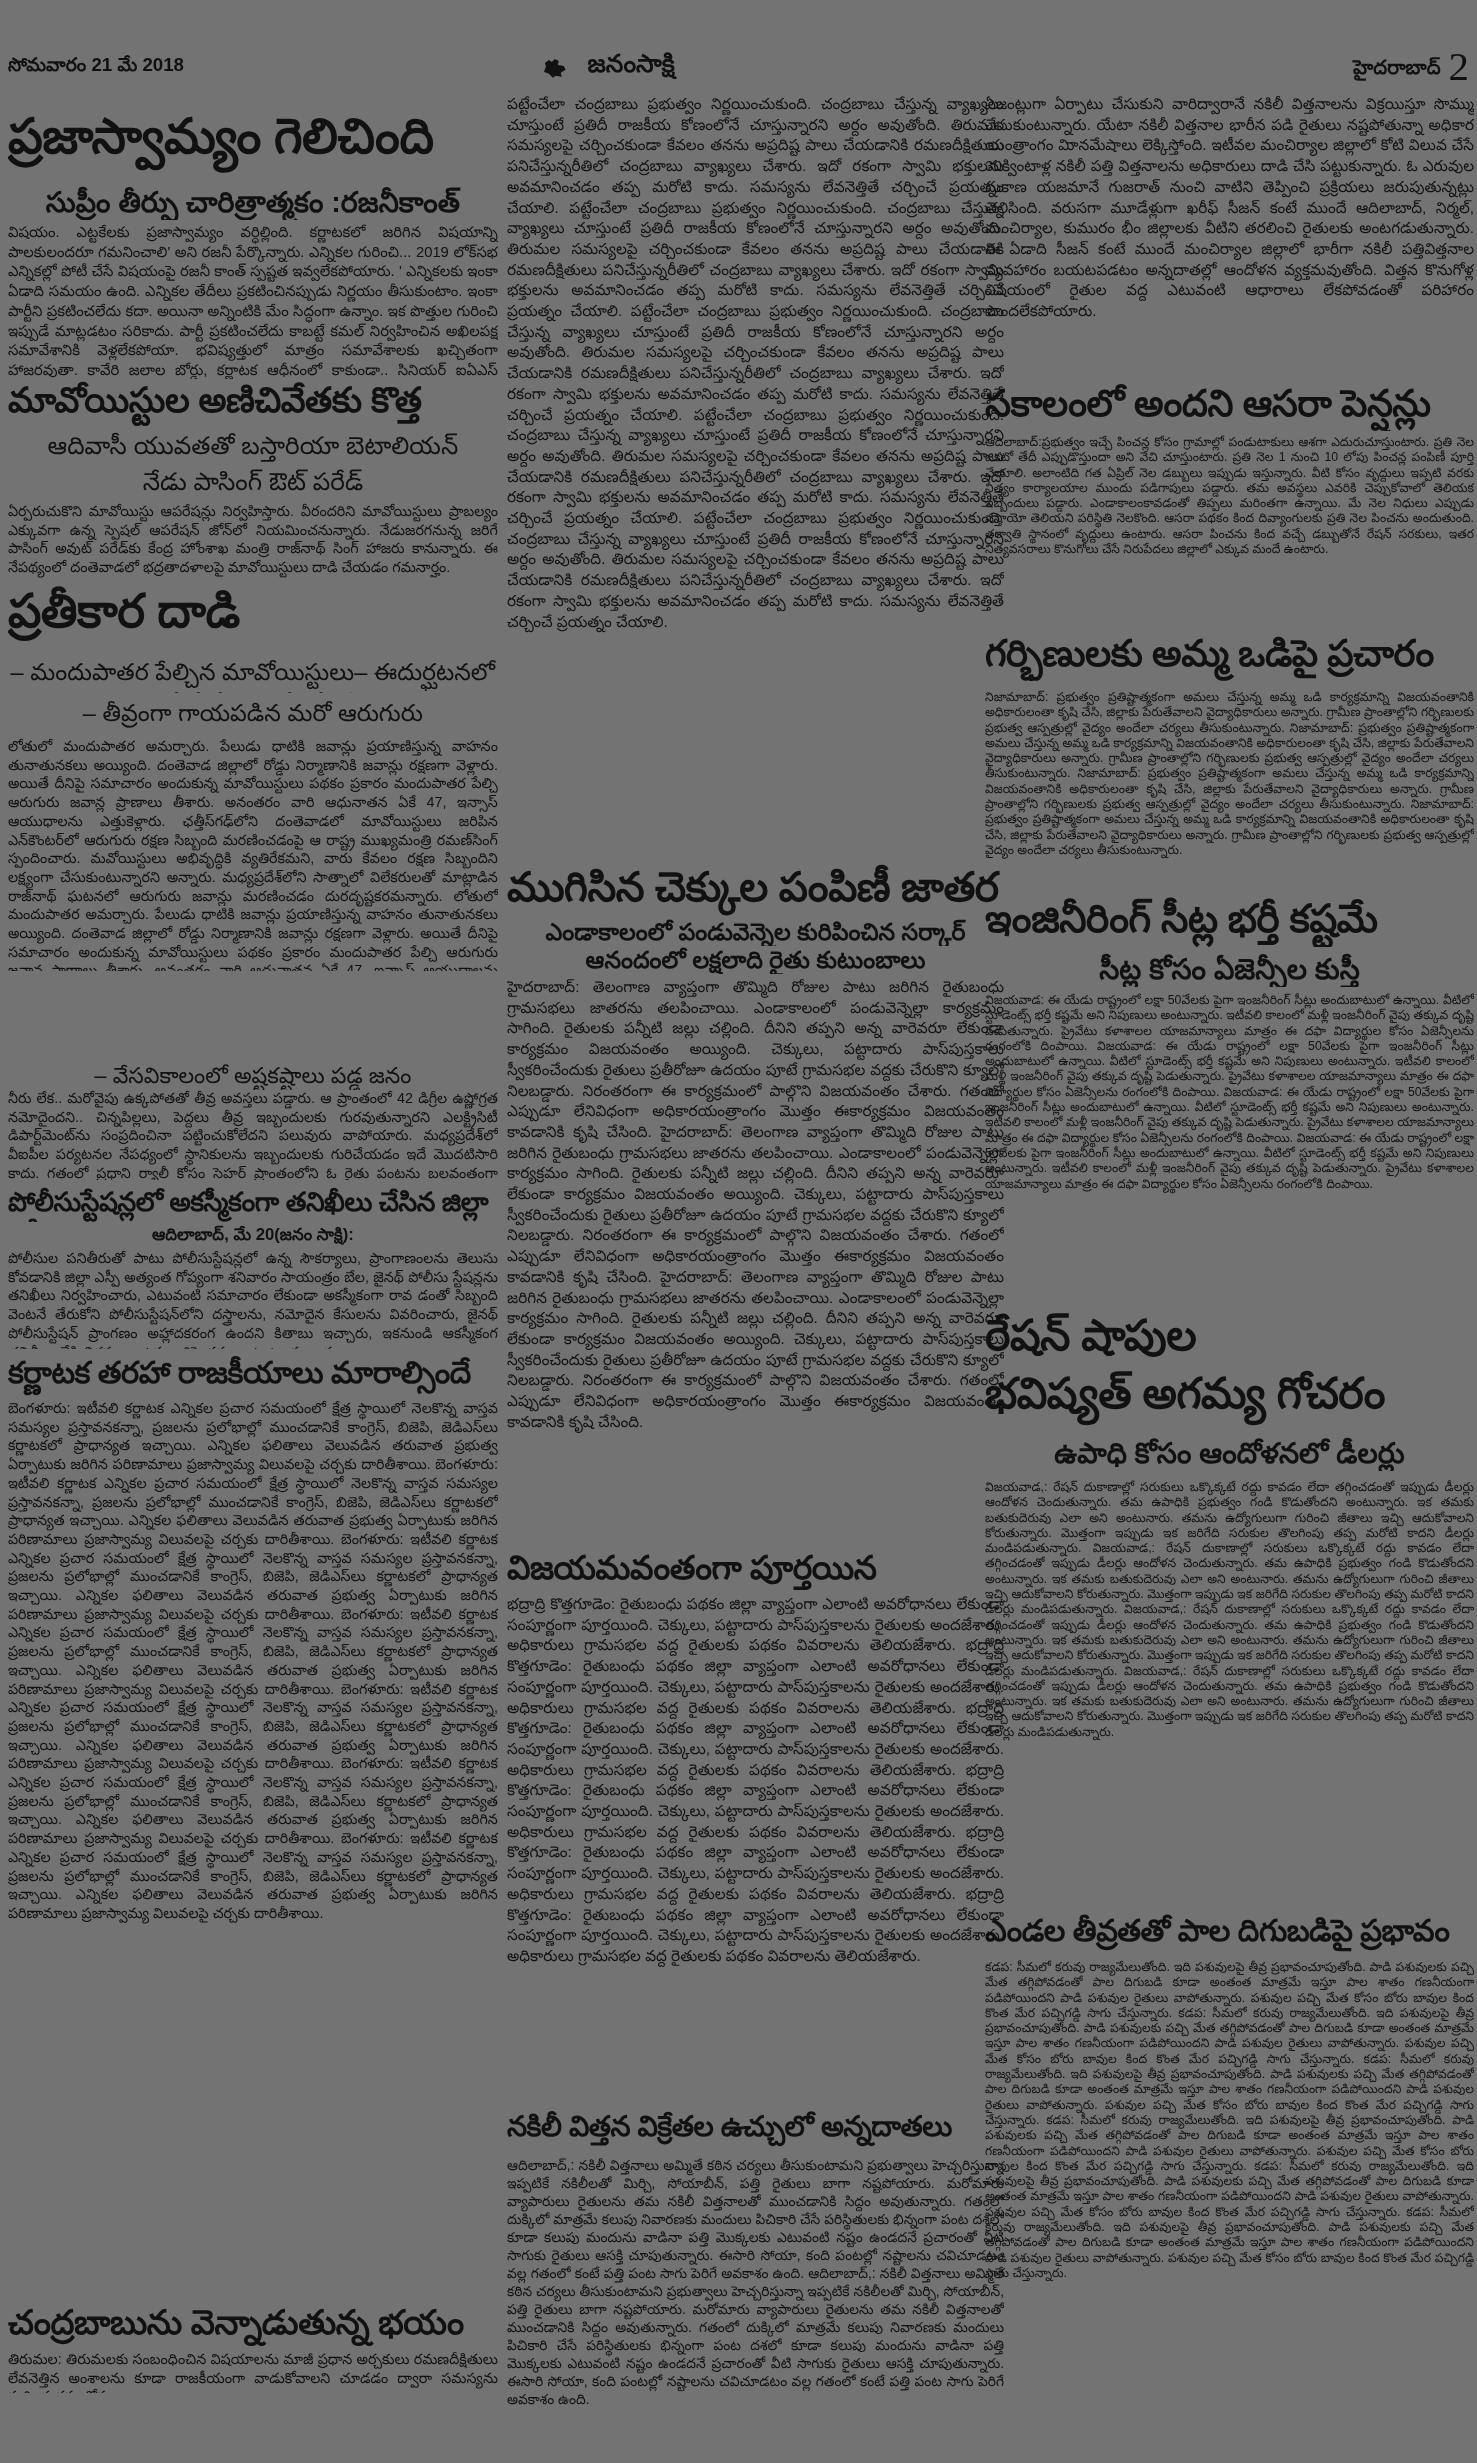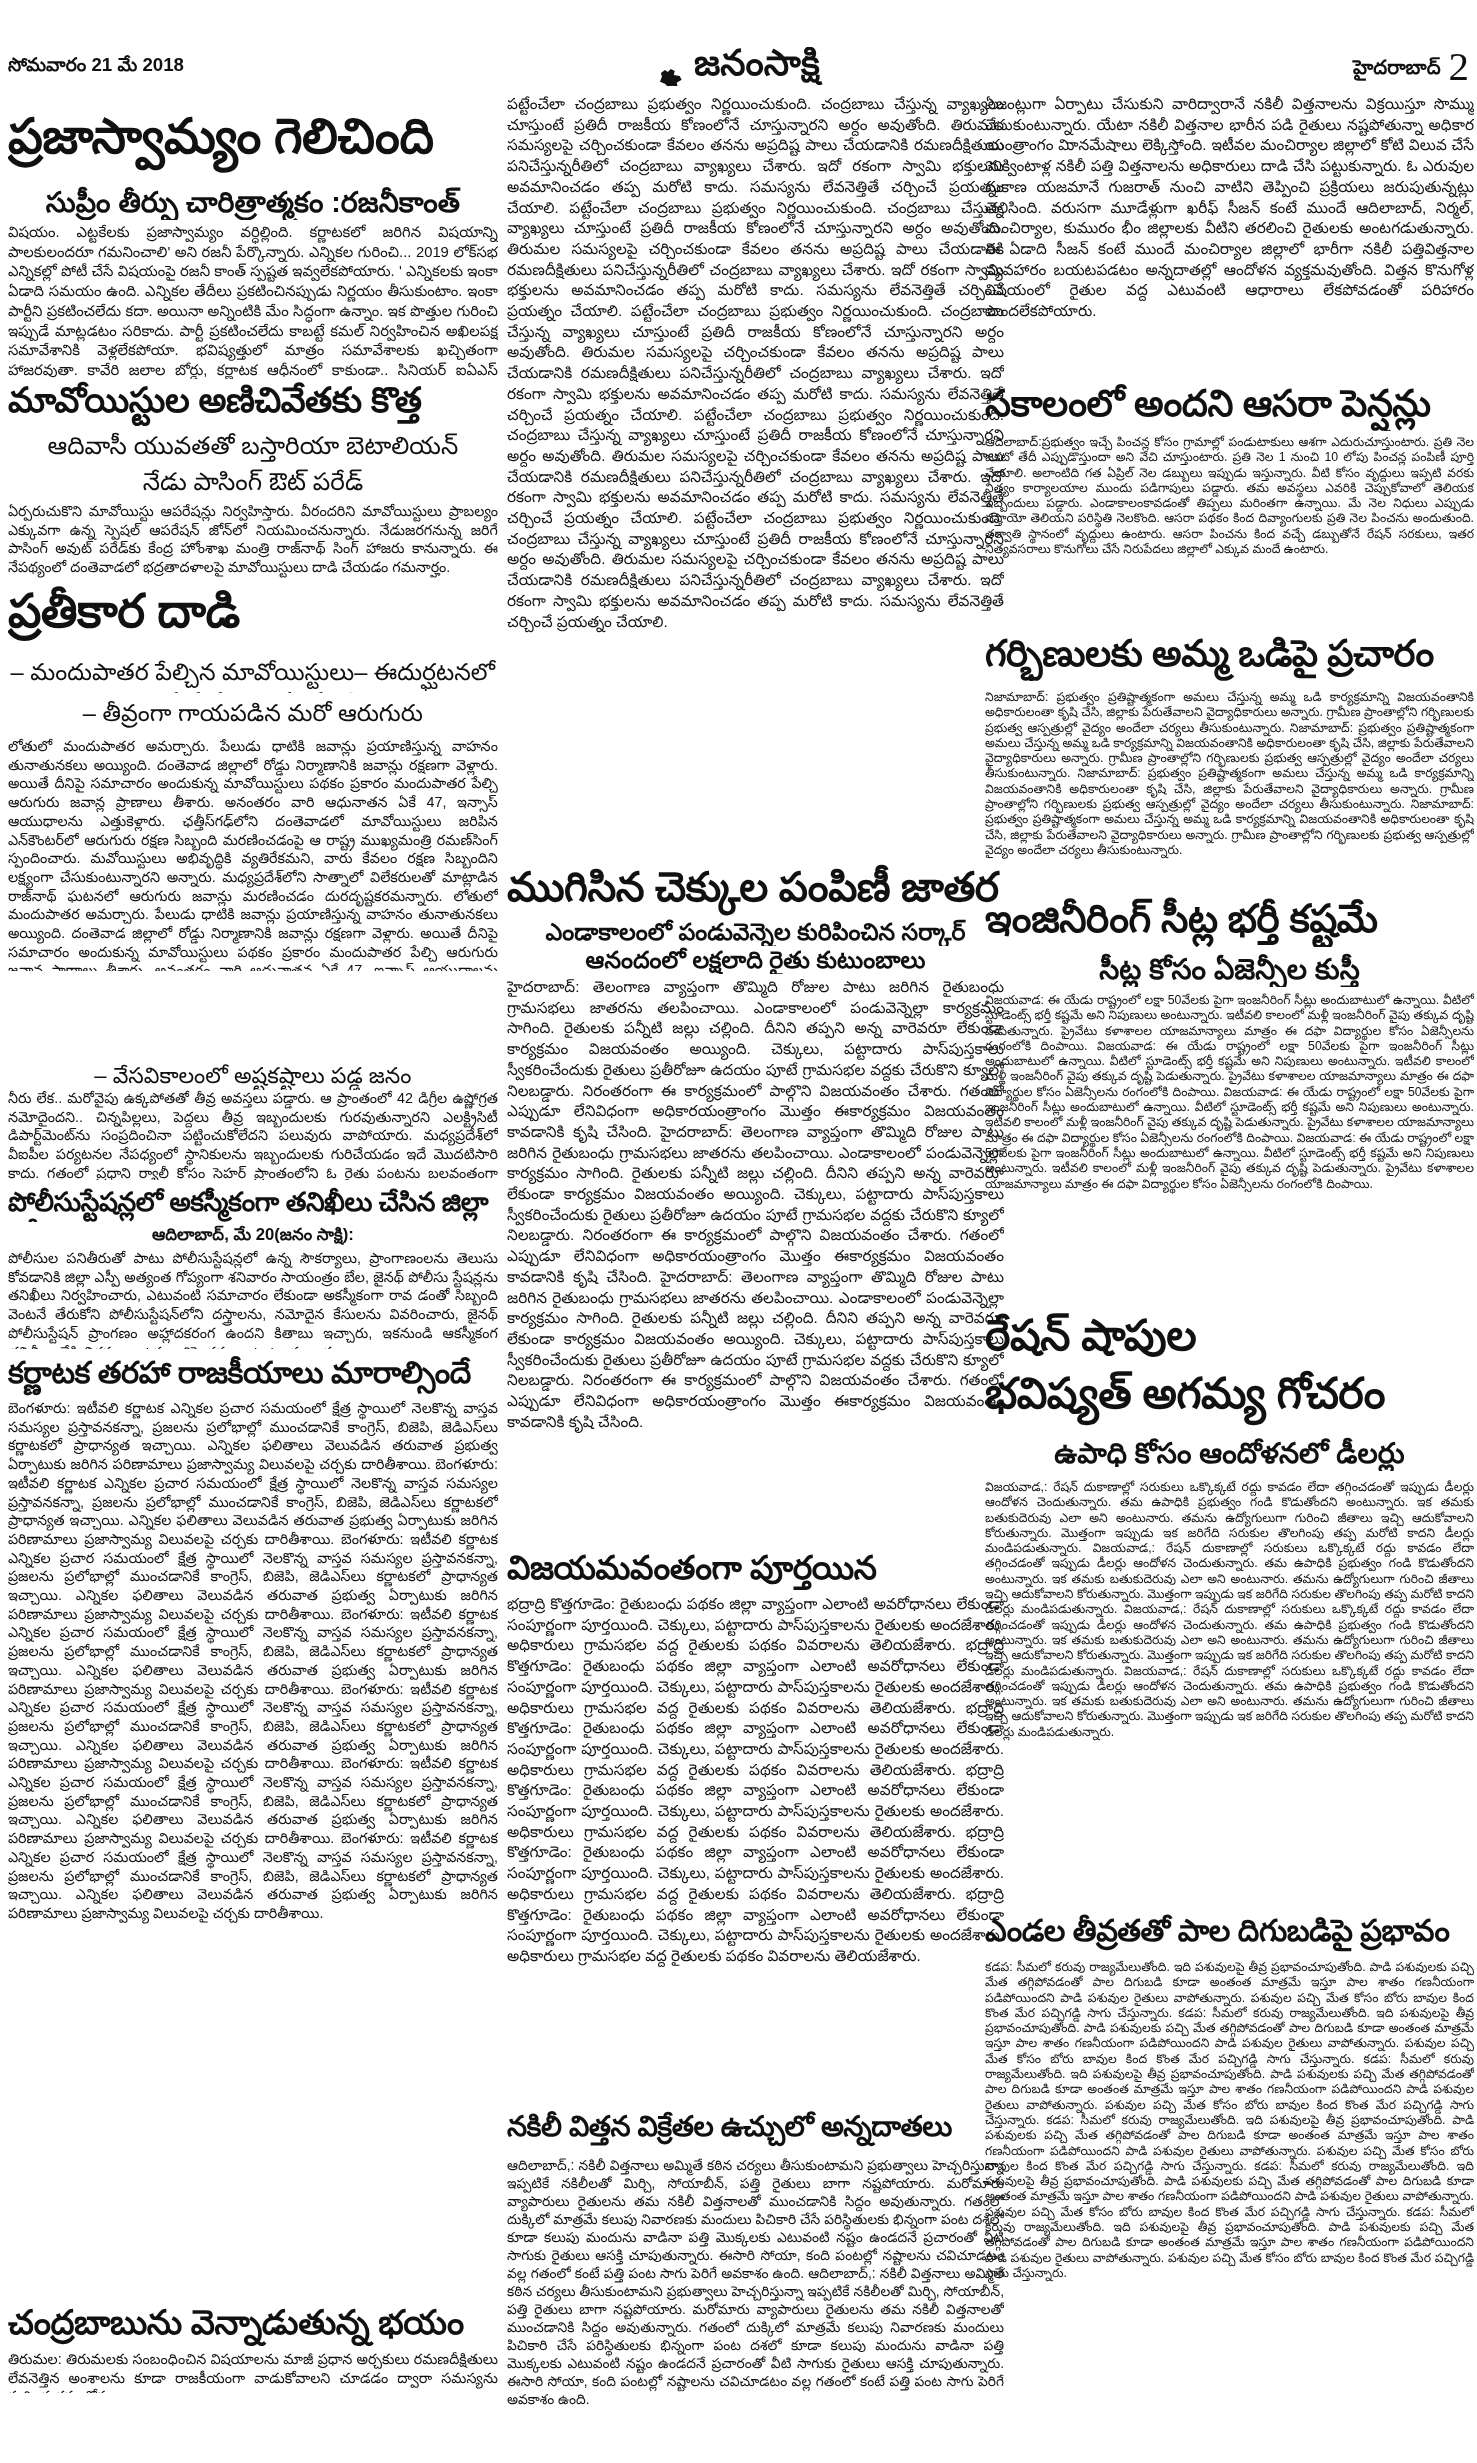--- a/index.html
+++ b/index.html
@@ -1,24 +1,24 @@
 <!DOCTYPE html>
 <html><head>
 <meta charset="utf-8">
 <style>
   html,body{margin:0;padding:0;background:#e8e8e8;}
   #page{
-    position:relative;width:1478px;height:2464px;background:#ffffff;
+    position:relative;width:1478px;height:2464px;background:#737373;
     font-family:"Liberation Sans","DejaVu Sans",sans-serif;color:#111;
     overflow:hidden;margin:0 auto;
   }
   .abs{position:absolute;overflow:hidden;}
   
   .hdr-date{font-size:18.7px;font-weight:700;}
-  .hdr-mast{font-size:36px;font-weight:700;display:flex;align-items:center;gap:10px;justify-content:center;}
+  .hdr-mast{font-size:25px;font-weight:700;display:flex;align-items:center;gap:20px;}
   .hdr-city{font-size:19.7px;font-weight:700;display:flex;align-items:flex-end;gap:7.9px;justify-content:flex-end;}
   .hdr-pageno{font-size:41px;font-weight:400;line-height:.85;font-family:"Liberation Serif","DejaVu Serif",serif;}
   
   .hl{font-weight:700;text-align:left;line-height:1.18;white-space:pre-line;letter-spacing:-0.5px;}
   .sub{font-weight:700;text-align:center;line-height:1.2;}
   .sublight{font-weight:400;text-align:center;line-height:1.25;}
   .dateline{font-weight:700;text-align:center;}
   .body{ text-align:justify;text-justify:inter-word;}
   .b1{font-size:14.3px;line-height:18.7px;}
   .b1a{font-size:14.8px;line-height:19.7px;}

